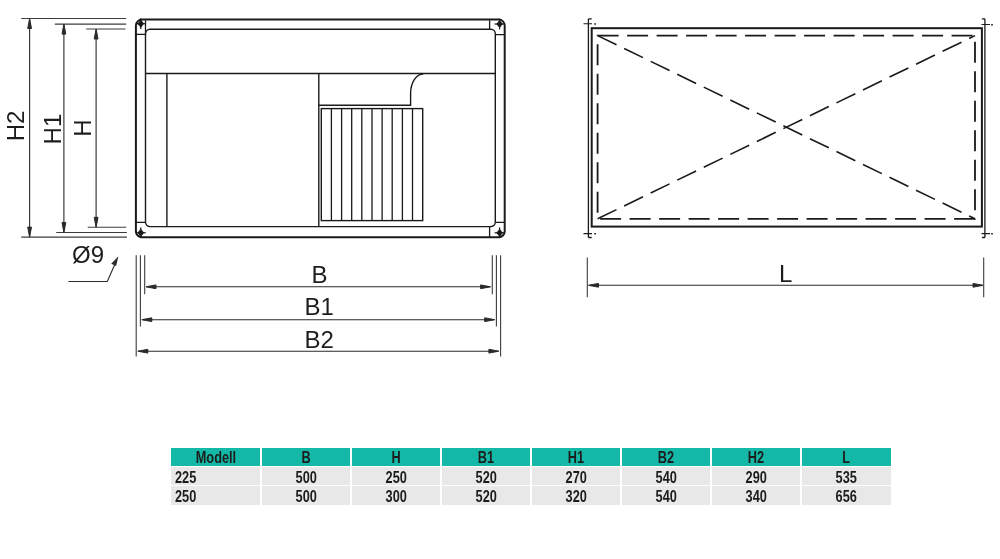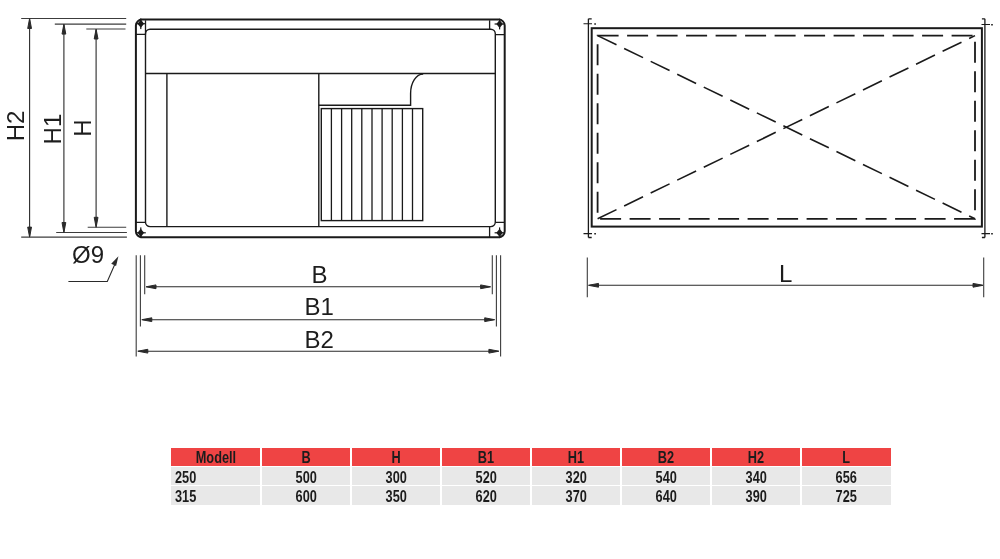--- a/index.html
+++ b/index.html
@@ -2,21 +2,21 @@
 <html><head>
 <meta charset="utf-8">
 <style>
   html,body{margin:0;padding:0;background:#ffffff;}
   body{width:1000px;height:559px;position:relative;font-family:"Liberation Sans",sans-serif;}
   svg{position:absolute;left:0;top:0;}
   .dimtxt{font-family:"Liberation Sans",sans-serif;font-size:24px;fill:#1d1d1d;}
   table{border-collapse:collapse;position:absolute;left:171px;top:448px;table-layout:fixed;}
   td,th{font-family:"Liberation Sans",sans-serif;font-size:17px;font-weight:bold;color:#1c1c1c;
         padding:0;margin:0;text-align:center;vertical-align:middle;line-height:1;}
-  th{background:#ef4444;height:17.5px;border-left:2px solid #fff;}
+  th{background:#14b8a6;height:17.5px;border-left:2px solid #fff;}
   td{background:#e8e8e8;height:18.7px;border-left:2px solid #fff;border-top:1.5px solid #fff;}
   th:first-child,td:first-child{border-left:none;}
   td.m{text-align:left;padding-left:4px;}
   td span,th span{display:inline-block;transform:scaleX(0.75);transform-origin:50% 50%;position:relative;top:1.2px;}
   td.m span{transform-origin:0 50%;}
 </style>
 </head>
 <body>
 <svg width="1000" height="440" viewBox="0 0 1000 440">
 
@@ -178,37 +178,37 @@
         <th><span>Modell</span></th>
         <th><span>B</span></th>
         <th><span>H</span></th>
         <th><span>B1</span></th>
         <th><span>H1</span></th>
         <th><span>B2</span></th>
         <th><span>H2</span></th>
         <th><span>L</span></th>
       </tr>
 
+  <tr>
+        <td class="m"><span>225</span></td>
+        <td><span>500</span></td>
+        <td><span>250</span></td>
+        <td><span>520</span></td>
+        <td><span>270</span></td>
+        <td><span>540</span></td>
+        <td><span>290</span></td>
+        <td><span>535</span></td>
+      </tr>
 
   <tr>
         <td class="m"><span>250</span></td>
         <td><span>500</span></td>
         <td><span>300</span></td>
         <td><span>520</span></td>
         <td><span>320</span></td>
         <td><span>540</span></td>
         <td><span>340</span></td>
         <td><span>656</span></td>
       </tr>
 
 
-  <tr>
-        <td class="m"><span>315</span></td>
-        <td><span>600</span></td>
-        <td><span>350</span></td>
-        <td><span>620</span></td>
-        <td><span>370</span></td>
-        <td><span>640</span></td>
-        <td><span>390</span></td>
-        <td><span>725</span></td>
-      </tr>
 </tbody>
   </table>
 
 </body></html>

